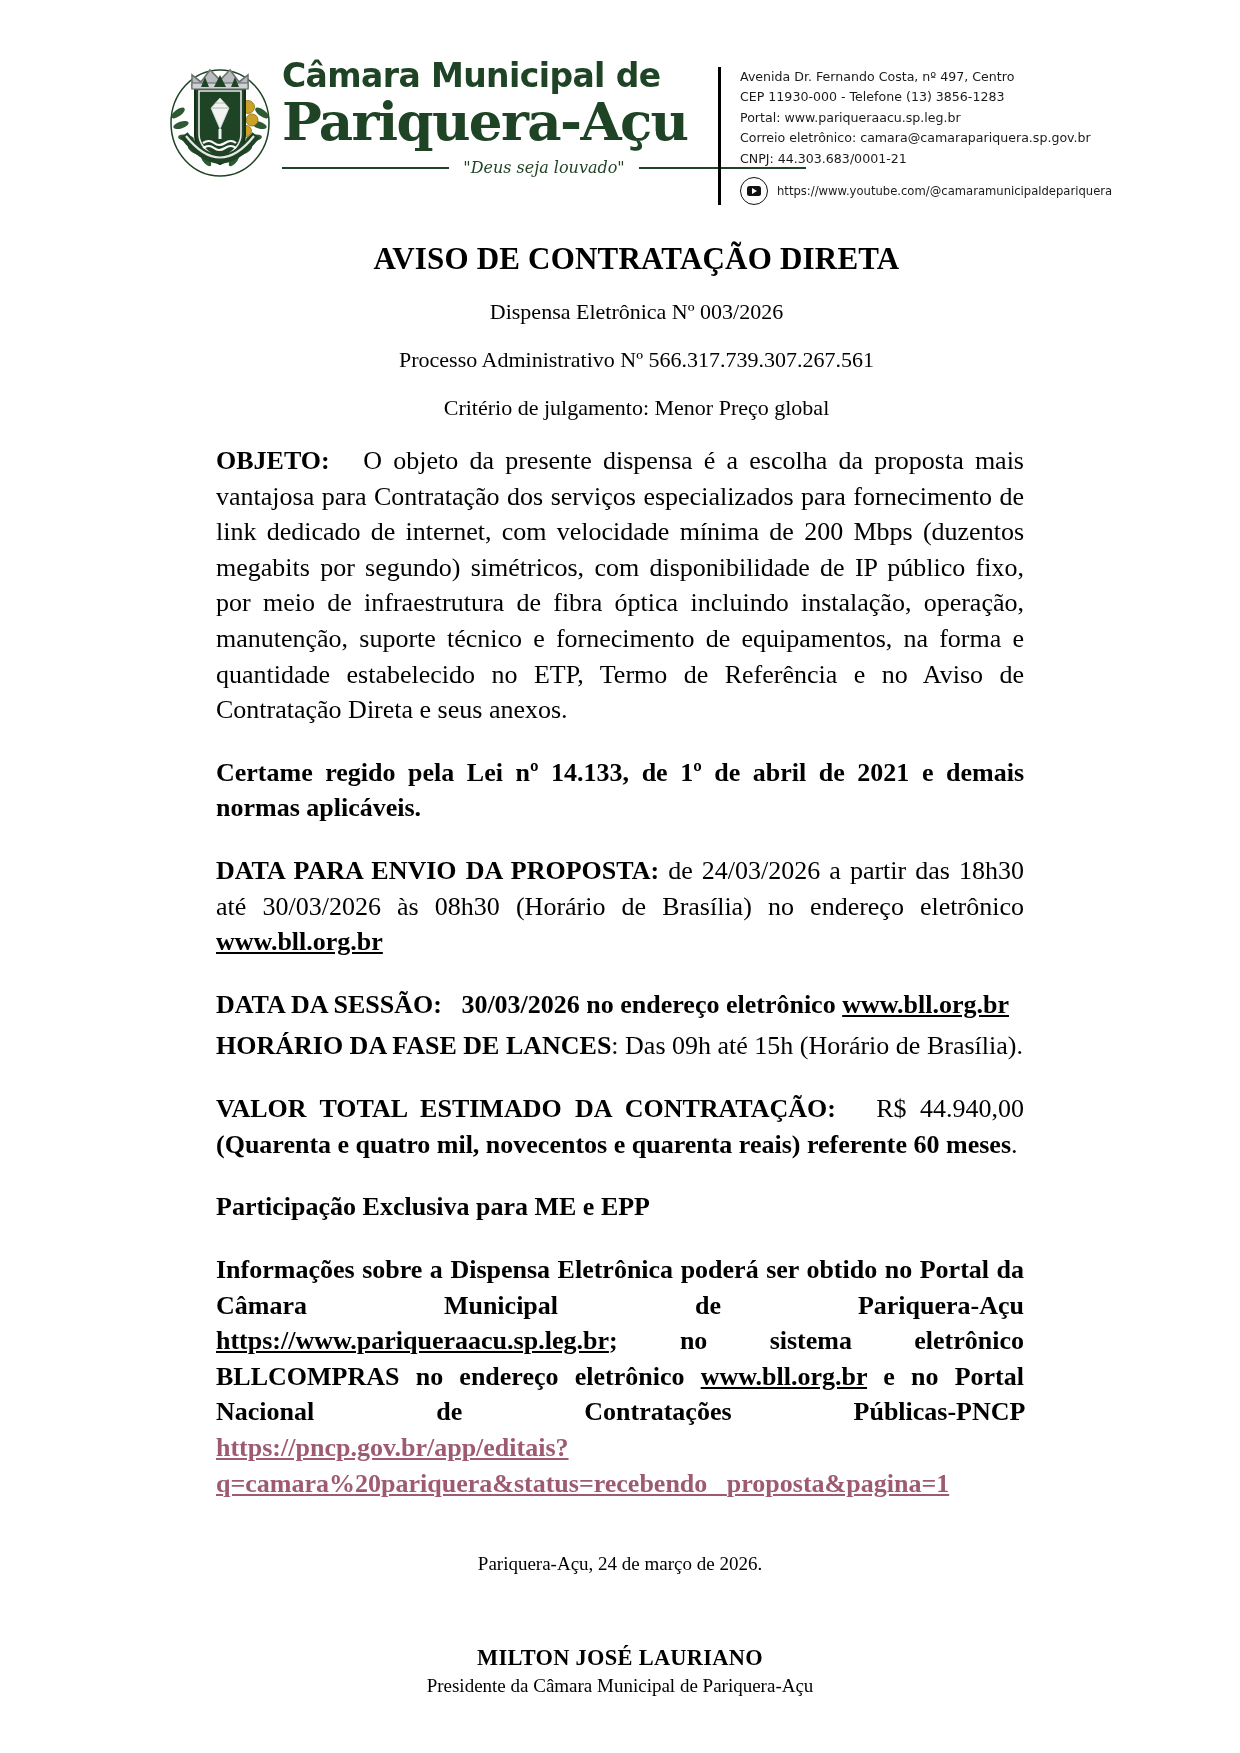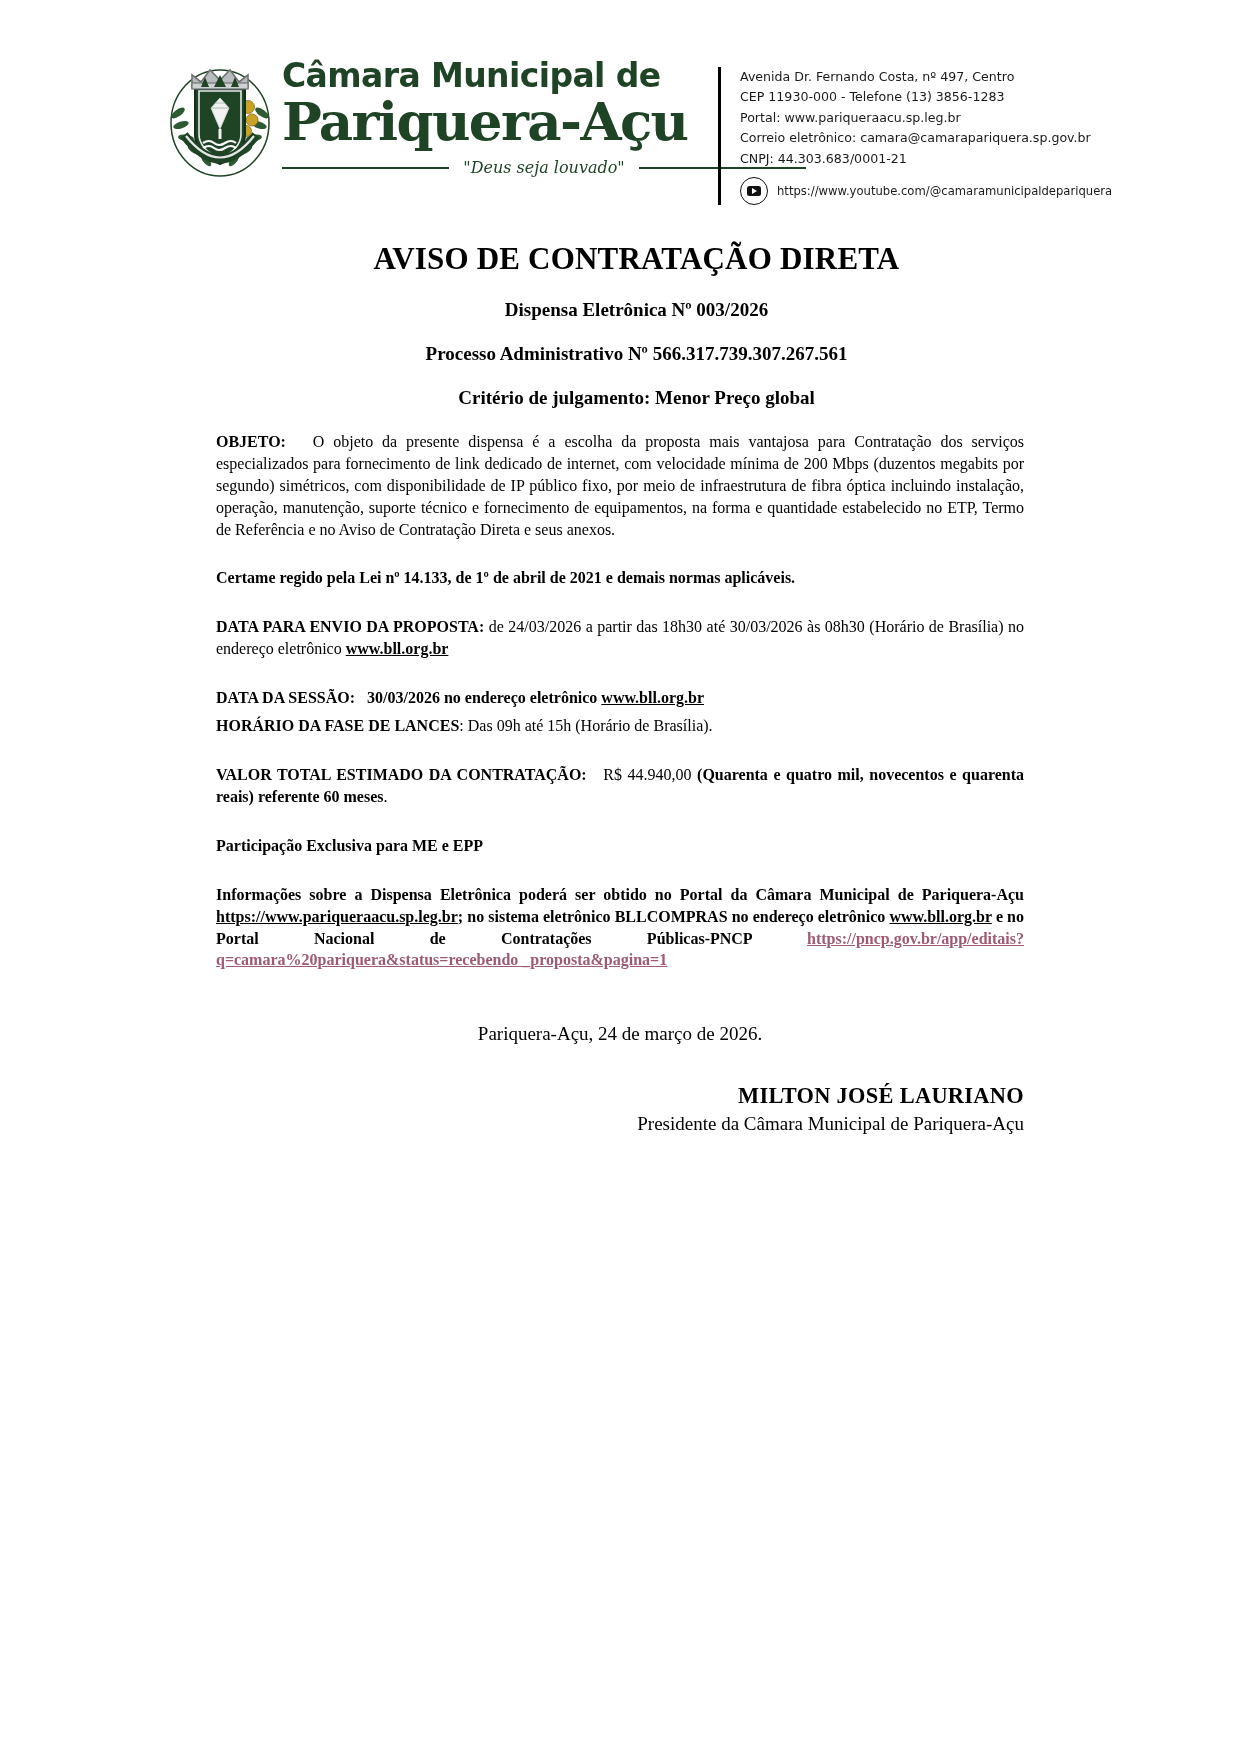--- a/index.html
+++ b/index.html
@@ -142,34 +142,34 @@
     text-align: center;
     padding-left: 33px;
   }
   .title-main {
     font-size: 31px;
     font-weight: bold;
     letter-spacing: 0.2px;
     margin-bottom: 22px;
   }
   .title-sub {
-    font-size: 19px;
-    font-weight: bold;
+    font-size: 22px;
+    font-weight: normal;
     margin-bottom: 22px;
   }
 
   
   .body-area {
     margin: 0 auto;
     width: 808px;
     padding-left: 0;
     margin-top: 22px;
   }
   p.para {
-    font-size: 16px;
+    font-size: 26px;
     line-height: 1.37;
     text-align: justify;
     text-justify: inter-word;
     margin: 0 0 27px 0;
   }
   p.tight { margin-bottom: 6px; }
   .b { font-weight: bold; }
   .bold-para { font-weight: bold; }
   a.link {
     color: #000000;
@@ -181,22 +181,22 @@
     text-decoration: underline;
     font-weight: bold;
   }
   .closing {
     text-align: center;
     font-size: 19px;
     margin-top: 52px;
     margin-bottom: 0;
   }
   .sign-block {
-    text-align: right;
-    margin-top: 38px;
+    text-align: center;
+    margin-top: 70px;
     font-family: Liberation Serif, serif;
   }
   .sign-name {
     font-size: 22.4px;
     font-weight: bold;
     letter-spacing: 0.3px;
   }
   .sign-role {
     font-size: 19px;
     margin-top: 4px;

